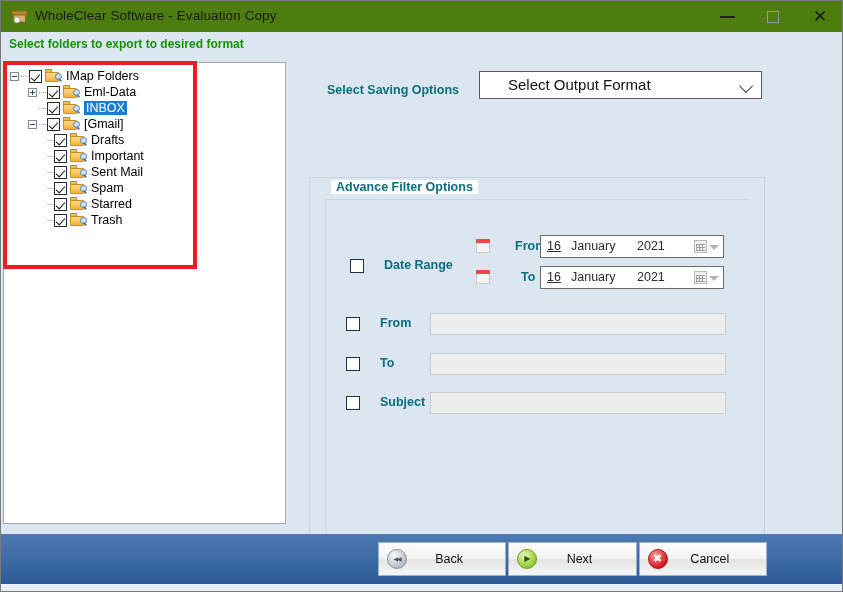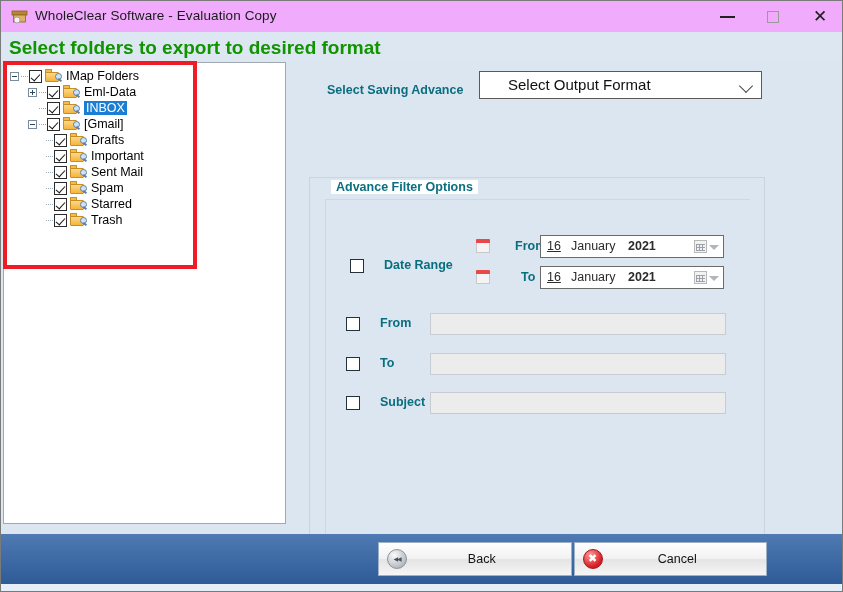--- a/index.html
+++ b/index.html
@@ -23,21 +23,21 @@
     background: #dce6f1;
     overflow: hidden;
   }
 
   
   .titlebar {
     position: absolute;
     left: 0; top: 0;
     width: 843px;
     height: 31px;
-    background: #f0abfc;
+    background: #4d7c0f;
     border-bottom: 1px solid #d8d8d8;
   }
   .title-icon {
     position: absolute;
     left: 10px; top: 7px;
     width: 18px; height: 17px;
   }
   .title-text {
     position: absolute;
     left: 34px; top: 7px;
@@ -80,21 +80,21 @@
   
   .header-strip {
     position: absolute;
     left: 0; top: 31px;
     width: 843px; height: 29px;
     background: #dce7f2;
   }
   .header-strip .caption {
     position: absolute;
     left: 8px; top: 5px;
-    font-size: 19px;
+    font-size: 12px;
     font-weight: bold;
     color: #119400;
     white-space: nowrap;
   }
 
   
   .body-area {
     position: absolute;
     left: 0; top: 60px;
     width: 843px;
@@ -360,21 +360,21 @@
   }
   .datebox .dseg {
     position: absolute;
     top: 3px;
     font-size: 12.5px;
     color: #2b2b2b;
     white-space: nowrap;
   }
   .d-day   { left: 6px; text-decoration: underline; }
   .d-month { left: 30px; }
-  .d-year  { left: 87px; font-weight: bold; }
+  .d-year  { left: 96px; }
   .datebox .dcal {
     position: absolute;
     right: 16px; top: 4px;
     width: 13px; height: 13px;
     background: #f2f2f2;
     border: 1px solid #b8b8b8;
     box-sizing: border-box;
   }
   .datebox .dcal::after {
     content: "";
@@ -678,21 +678,21 @@
           <span class="tlabel">Trash</span>
         </div>
 
       </div>
     </div>
 
     <div class="red-box"></div>
 
     <div class="right-pane">
 
-      <div class="saving-label">Select Saving Advance</div>
+      <div class="saving-label">Select Saving Options</div>
 
       <div class="combo">
         <span class="ctext">Select Output Format</span>
         <span class="carrow"></span>
       </div>
 
       <div class="groupbox"></div>
       <div class="group-title">Advance Filter Options</div>
 
       <div class="inner-panel">
@@ -746,20 +746,24 @@
   </div>
 
   <div class="footer">
     <div class="btn-group">
 
       <button class="navbtn">
         <span class="bicon ic-back"></span>
         <span class="blabel">Back</span>
       </button>
 
+      <button class="navbtn">
+        <span class="bicon ic-next"></span>
+        <span class="blabel">Next</span>
+      </button>
 
       <button class="navbtn">
         <span class="bicon ic-cancel"></span>
         <span class="blabel">Cancel</span>
       </button>
 
 
     </div>
   </div>
 

